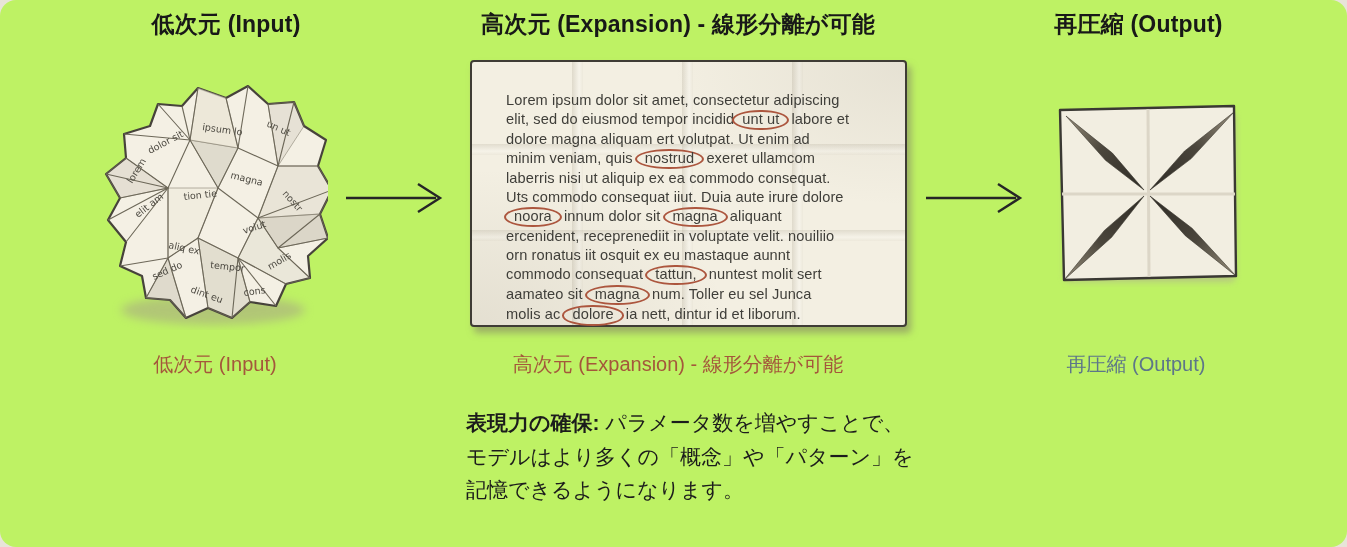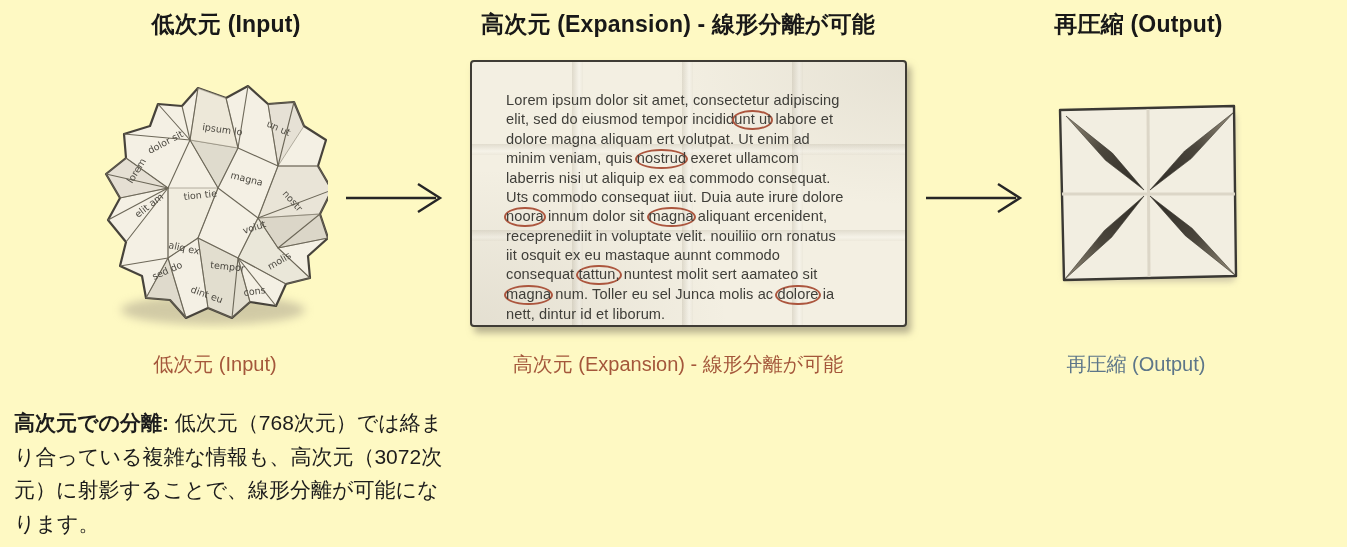--- a/index.html
+++ b/index.html
@@ -57,38 +57,38 @@
       radial-gradient(ellipse at 100% 2%, rgba(118,108,86,0.10), transparent 38%);
   }
   .paper-text {
     position:absolute; left:34px; top:29px; width:344px;
     font-size:14.6px; line-height:18.8px; color:#3f3e39;
     letter-spacing:0.1px; z-index:2;
   }
   .circled {
     display:inline-block; line-height:1.05;
     border:2px solid var(--circle-color,#ac563e); border-radius:50%;
-    padding:0 0 1px; margin:0 -2px;
+    padding:0 8px 1px; margin:0 -2px;
   }
 
   .arrow { position:absolute; top:178px; }
   .arrow-1 { left:342px; }
   .arrow-2 { left:922px; }
 
   .ball-svg { position:absolute; left:98px; top:78px; }
   .fold-svg { position:absolute; left:1052px; top:98px; }
 
   .scribble {
     font-family:"DejaVu Sans",sans-serif; fill:#4d4a42;
   }
 </style>
 </head>
 <body>
 
-<div class="canvas" style="background: #fef9c3;">
+<div class="canvas" style="background: #bef264; border-radius: 16px;">
 
   <div class="title title-1">低次元 (Input)</div>
   <div class="title title-2">高次元 (Expansion) - 線形分離が可能</div>
   <div class="title title-3">再圧縮 (Output)</div>
 
   <svg class="ball-svg" width="230" height="252" viewBox="0 0 230 252">
     <defs>
       <filter id="soft" x="-40%" y="-40%" width="180%" height="180%">
           <feGaussianBlur stdDeviation="5"></feGaussianBlur>
         </filter>
@@ -206,15 +206,15 @@
       <polygon points="182,14 132.4,53.2 98,92 139.2,60.6" fill="url(#armTR)"></polygon>
       <polygon points="184,178 140.1,130.3 98,98 133.3,137.7" fill="url(#armBR)"></polygon>
       <polygon points="12,182 59.6,139.3 92,98 52.4,132.4" fill="url(#armBL)"></polygon>
     </g>
   </svg>
 
   <div class="caption caption-1" style="color: rgb(164, 87, 59);">低次元 (Input)</div>
   <div class="caption caption-2" style="color: rgb(164, 87, 59);">高次元 (Expansion) - 線形分離が可能</div>
   <div class="caption caption-3" style="color: rgb(93, 118, 137);">再圧縮 (Output)</div>
 
-  <div class="note note-1"><b>高次元での分離:</b><span> 低次元（768次元）では絡まり合っている複雑な情報も、高次元（3072次元）に射影することで、線形分離が可能になります。</span></div>
+  <div class="note note-2"><b>表現力の確保:</b><span> パラメータ数を増やすことで、モデルはより多くの「概念」や「パターン」を記憶できるようになります。</span></div>
 
 </div>
 
 </body></html>

